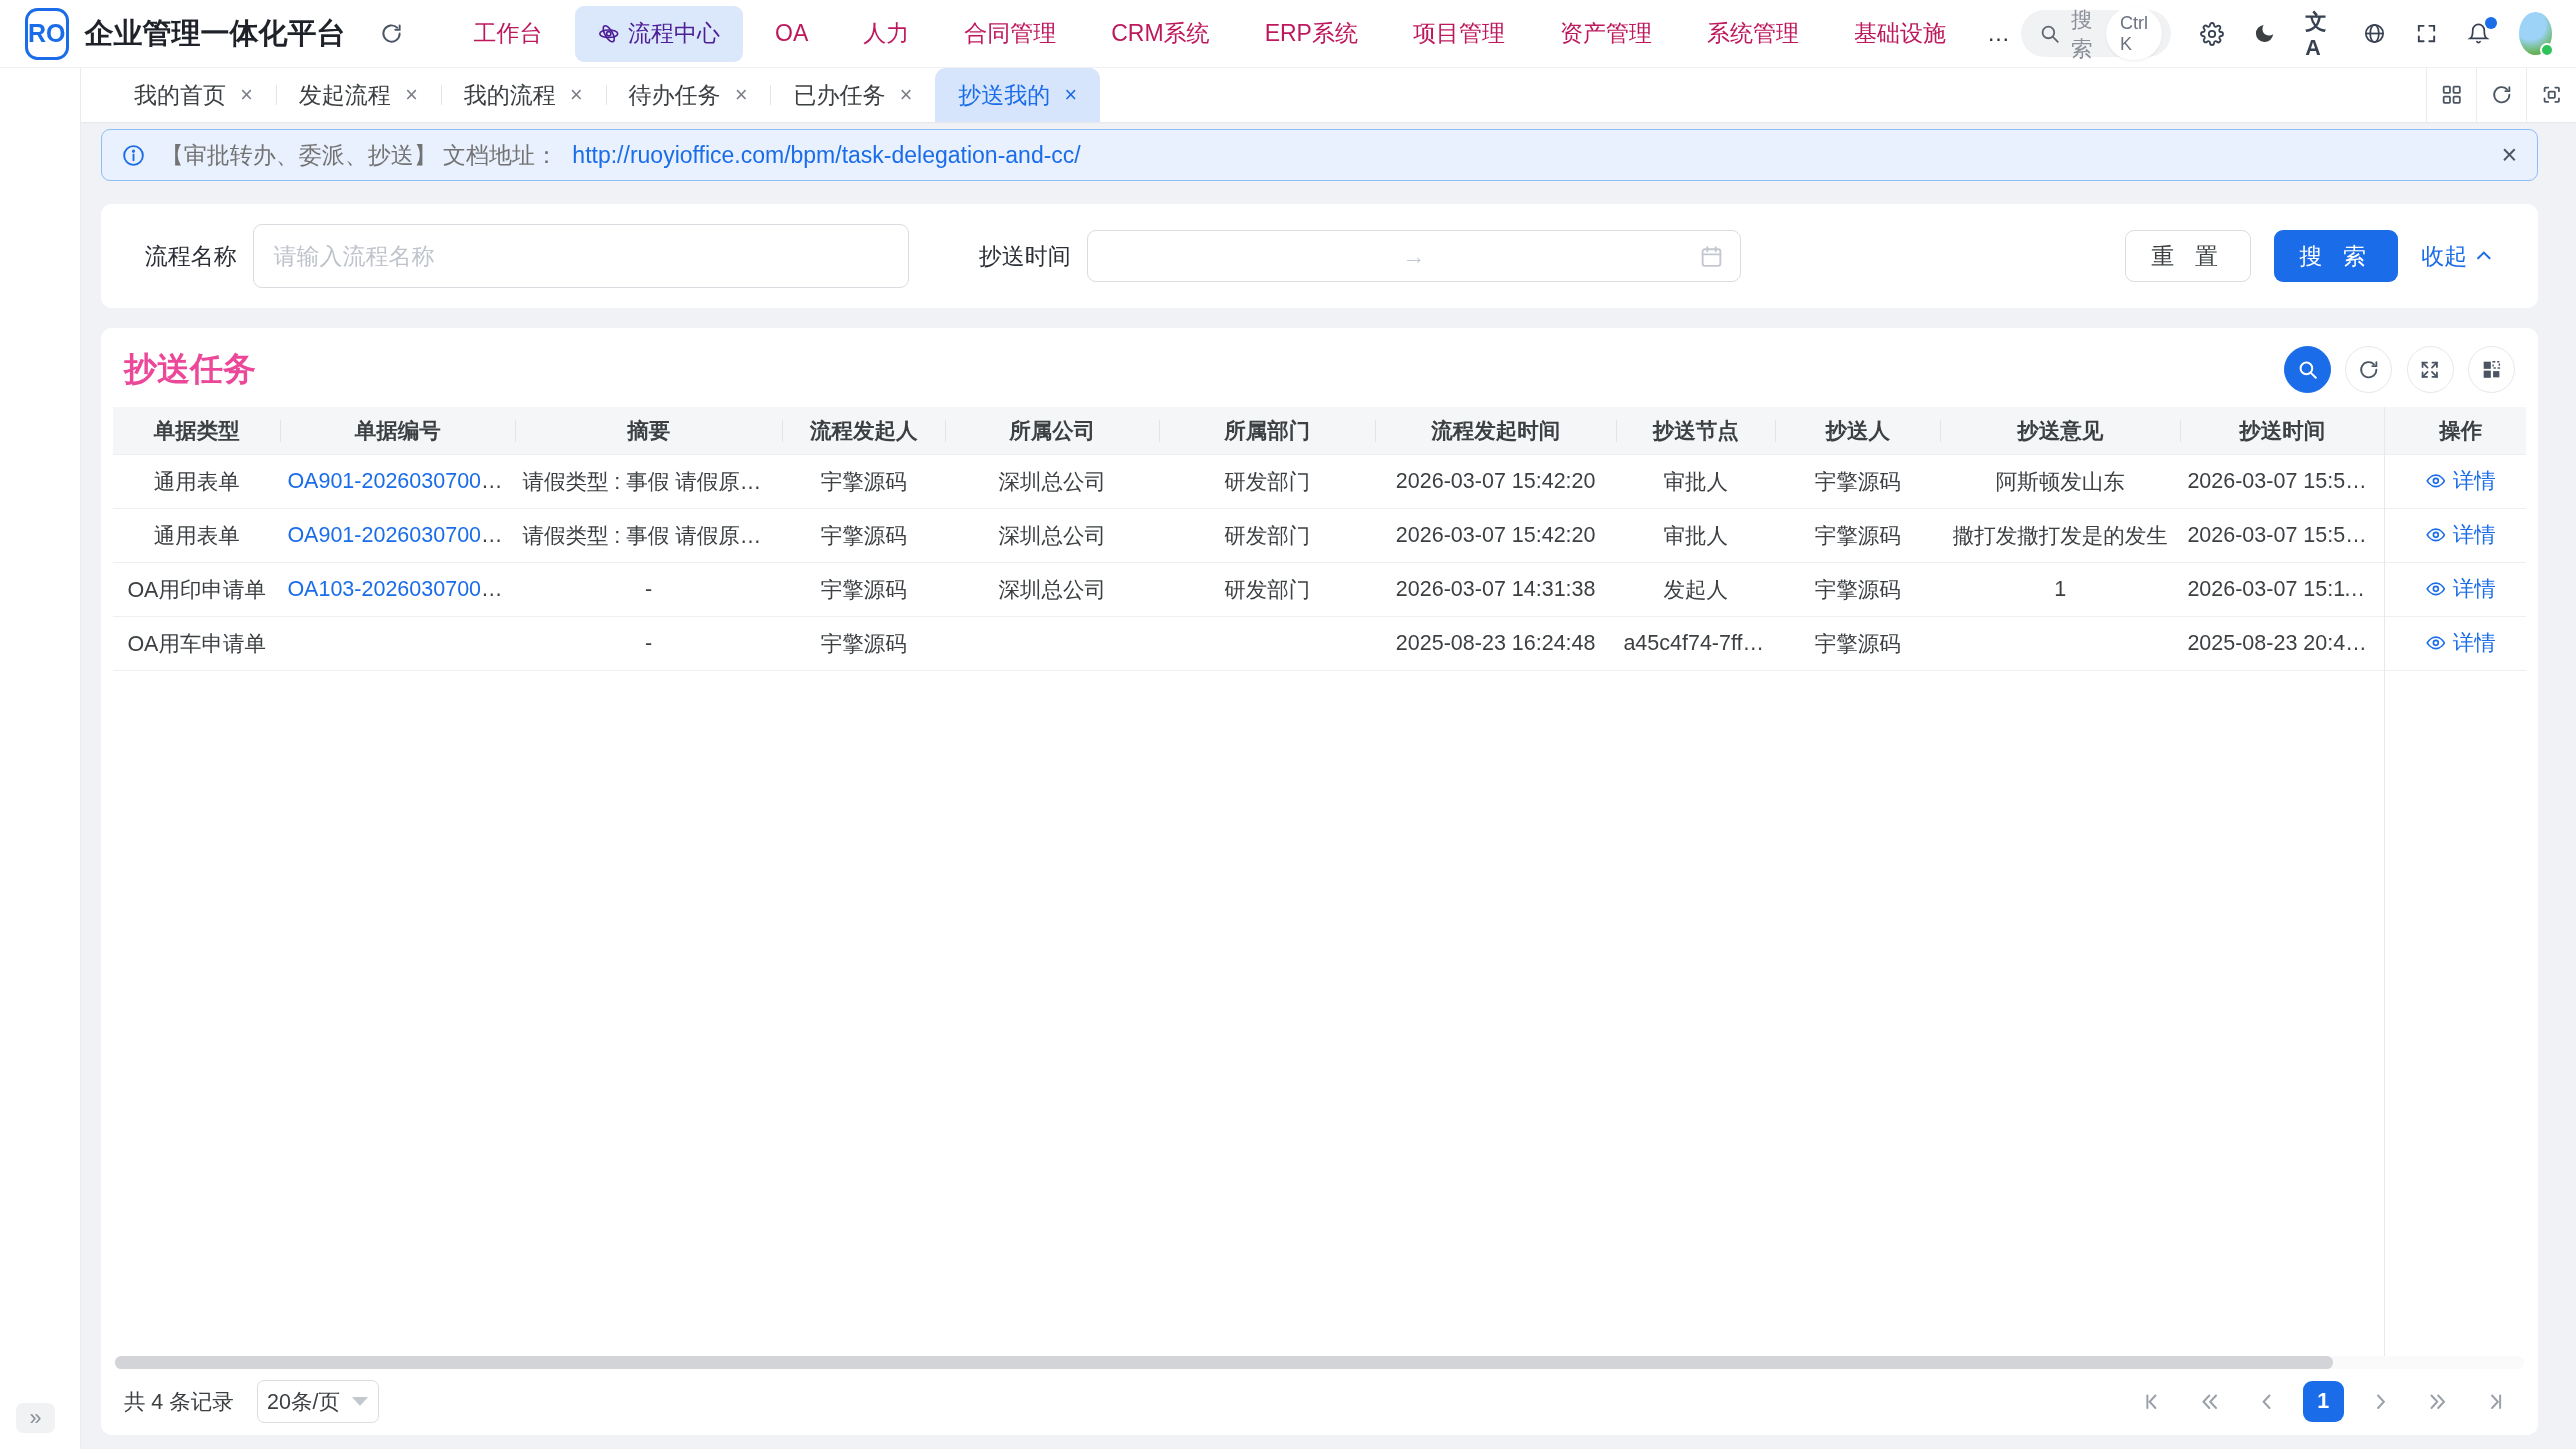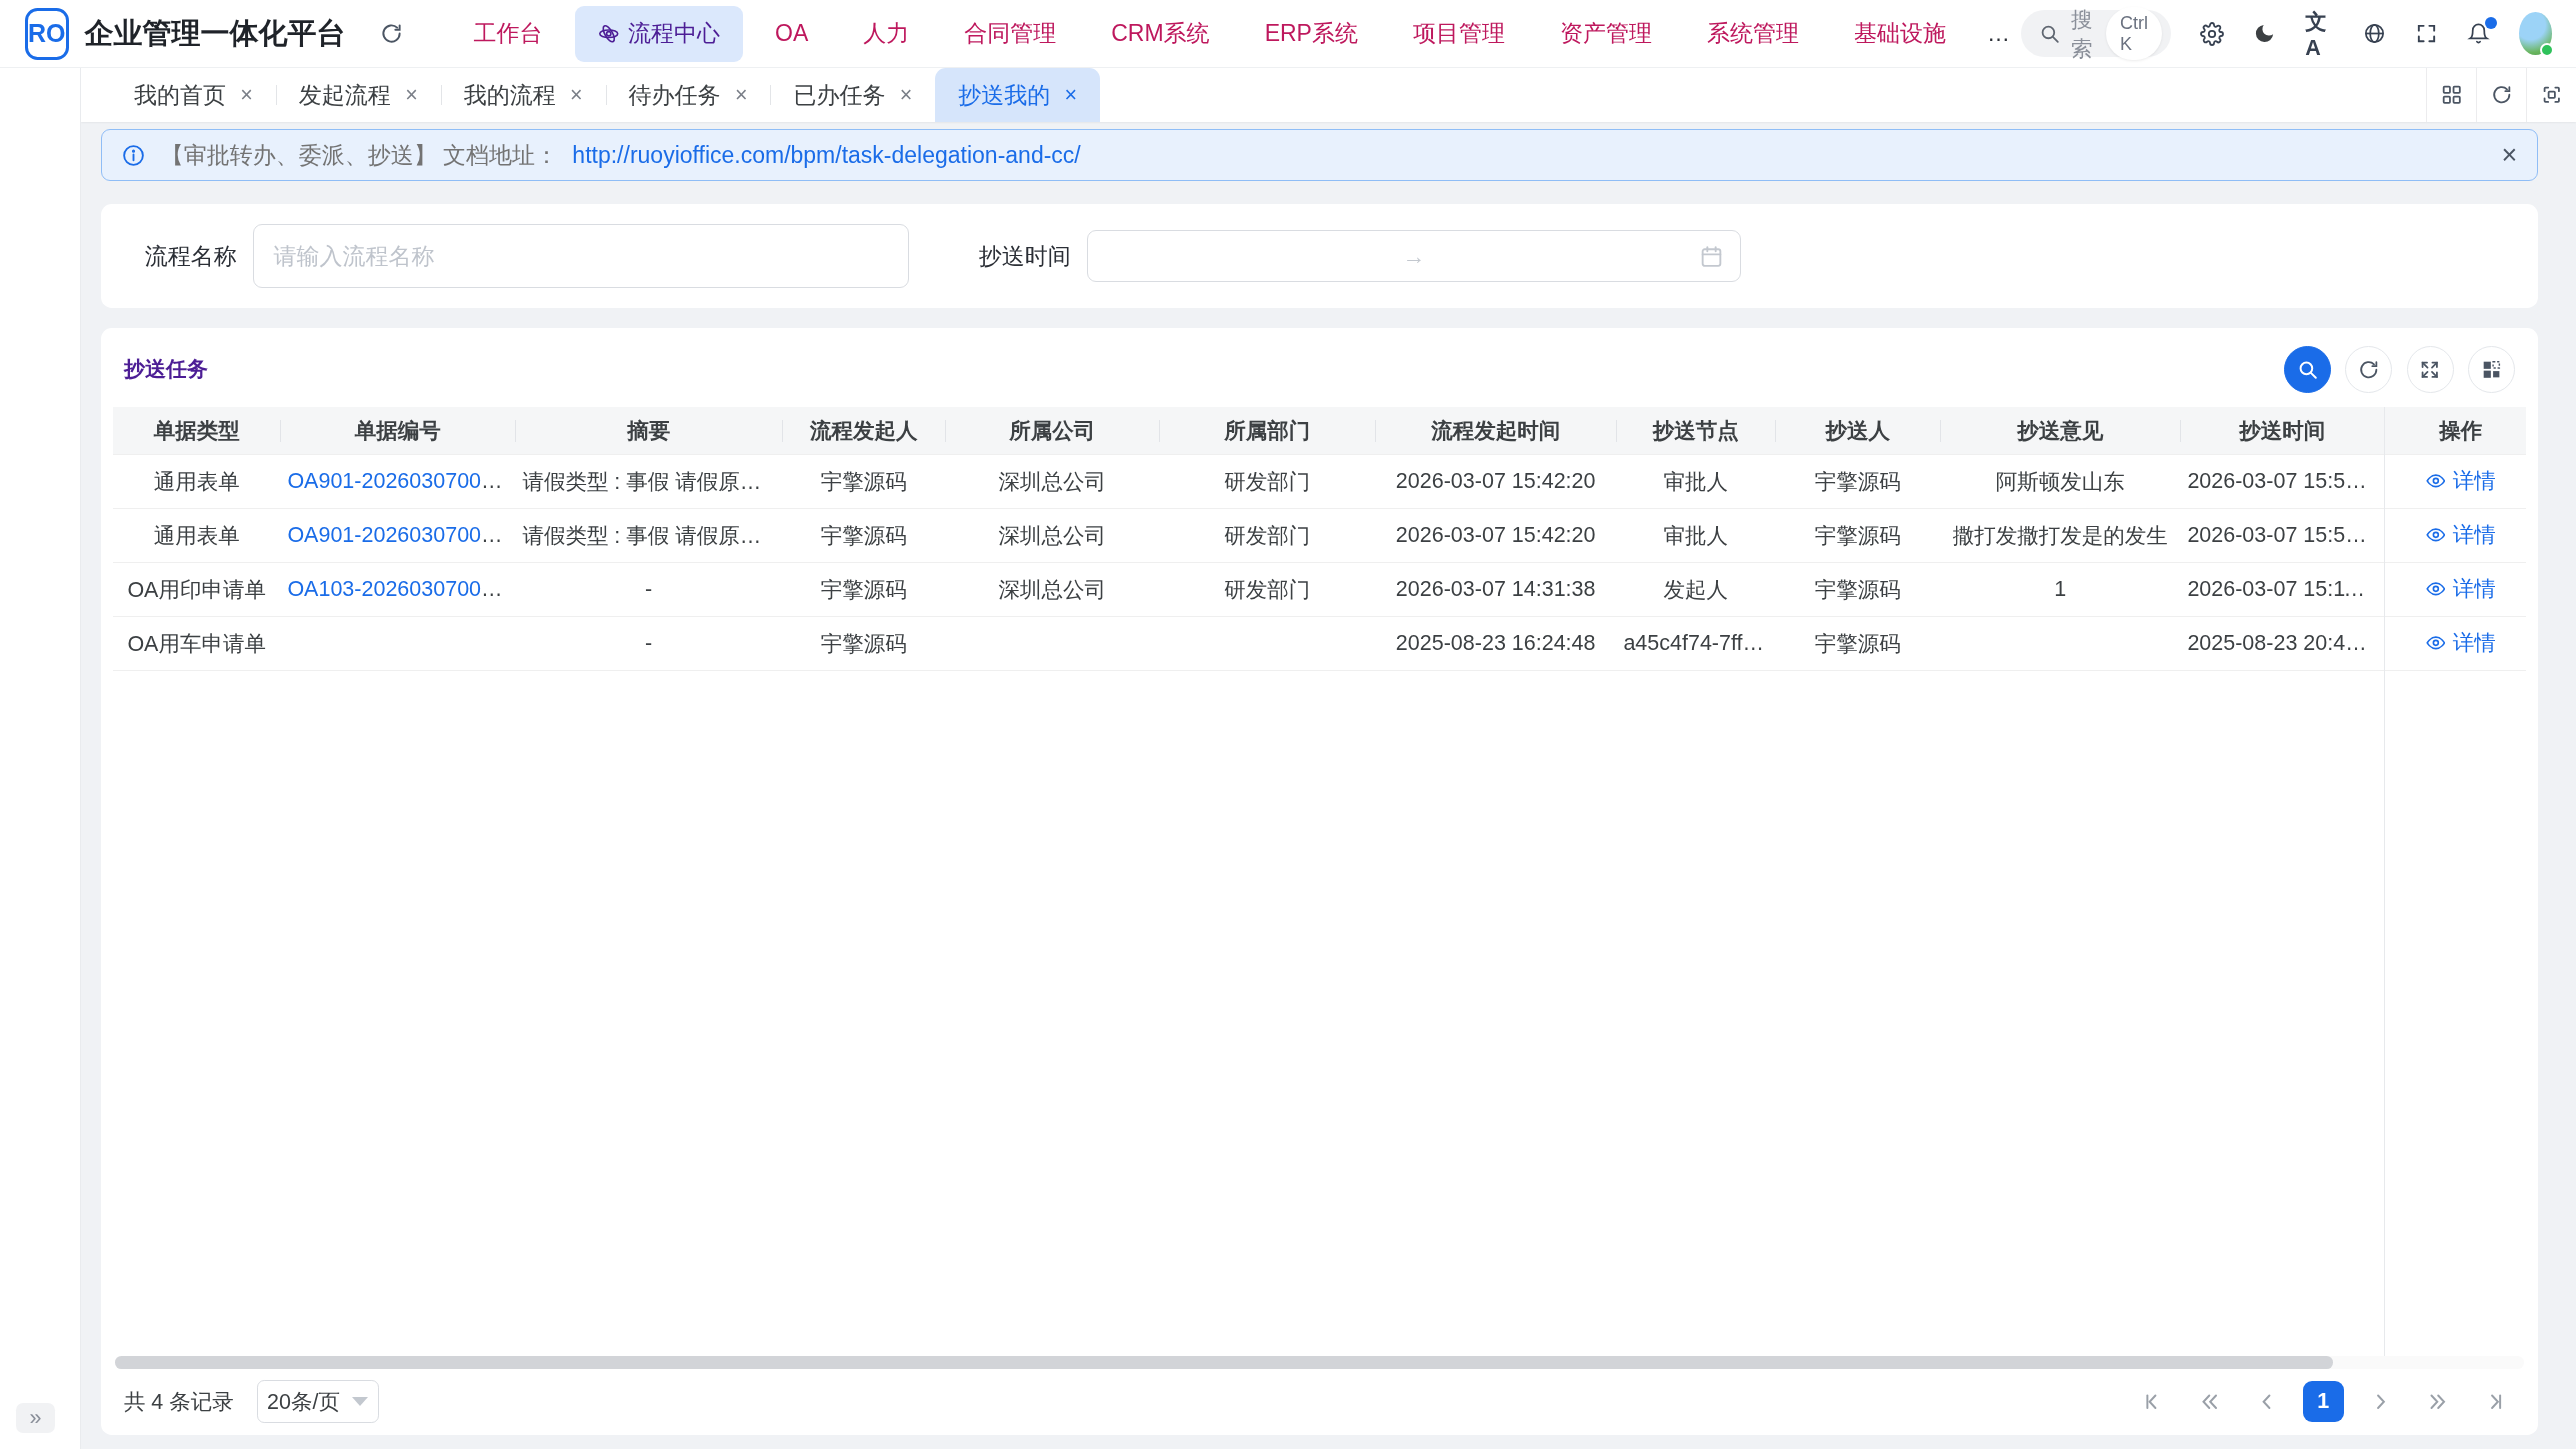--- a/index.html
+++ b/index.html
@@ -77,21 +77,21 @@
   .filter-actions { margin-left:auto; display:flex; align-items:center; gap:23px; }
   .btn-reset { height:52px; padding:0 25px; border:0.9px solid #d9dce1; border-radius:9px; background:#fff;
     font-size:23px; color:#3c4043; letter-spacing:7.2px; cursor:pointer; }
   .btn-search { height:52px; padding:0 25px; border:none; border-radius:9px; background:#1a6ce8;
     font-size:23px; color:#fff; letter-spacing:7.2px; cursor:pointer; }
   .collapse-link { display:flex; align-items:center; gap:7.2px; color:#1a6ce8; font-size:23px; cursor:pointer; white-space:nowrap; }
 
   .panel { margin-top:19.7px; background:#fff; border-radius:10.7px; flex:1; min-height:0;
     display:flex; flex-direction:column; padding:14.3px 12.5px 0; }
   .panel-head { display:flex; align-items:center; padding:3.6px 10.7px 14.3px; }
-  .panel-title { font-size:21px; font-weight:700; color:#4c1d95; }
+  .panel-title { font-size:33px; font-weight:700; color:#ec4899; }
   .panel-tools { margin-left:auto; display:flex; align-items:center; gap:14.3px; }
   .ptool { width:47px; height:47px; border-radius:50%; border:0.9px solid #e4e7eb; background:#fff;
     display:flex; align-items:center; justify-content:center; color:#4b5563; cursor:pointer; }
   .ptool.primary { background:#1a6ce8; border-color:#1a6ce8; color:#fff; }
 
   .table-wrap { position:relative; flex:1; min-height:0; overflow:hidden; }
   table { border-collapse:collapse; table-layout:fixed; width:2424px; }
   thead th { background:#f5f6f7; height:47px; font-size:21.5px; font-weight:700; color:#3c4043;
     text-align:center; position:relative; }
   thead th + th::before { content:""; position:absolute; left:0; top:12.5px; height:22.4px; width:0.9px; background:#e2e4e8; }
@@ -294,20 +294,30 @@
         <input class="f-input" placeholder="请输入流程名称" value="" style="">
         <span class="f-label range-label">抄送时间</span>
         <div class="range-box">
           <span class="range-arrow">→</span>
           <span class="range-cal">
             <svg width="25" height="25" viewBox="0 0 24 24" fill="none" stroke="currentColor" stroke-width="1.8" stroke-linecap="round">
                 <rect x="3.5" y="5" width="17" height="16" rx="2"></rect>
                 <line x1="8" y1="3" x2="8" y2="7"></line>
                 <line x1="16" y1="3" x2="16" y2="7"></line>
                 <line x1="3.5" y1="10" x2="20.5" y2="10"></line>
+              </svg>
+          </span>
+        </div>
+        <div class="filter-actions">
+          <button class="btn-reset">重 置</button>
+          <button class="btn-search">搜 索</button>
+          <span class="collapse-link">
+            <span>收起</span>
+            <svg width="19.7" height="19.7" viewBox="0 0 24 24" fill="none" stroke="#1a6ce8" stroke-width="2.4" stroke-linecap="round">
+                <polyline points="5 15 12 8 19 15"></polyline>
               </svg>
           </span>
         </div>
       </div>
 
       <div class="panel">
         <div class="panel-head">
           <span class="panel-title">抄送任务</span>
           <div class="panel-tools">
             <div class="ptool primary">

